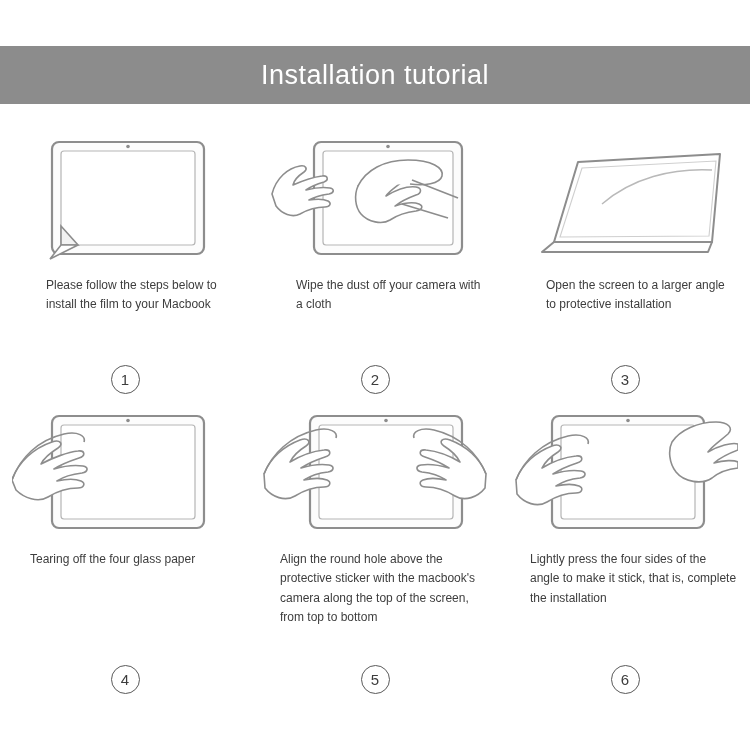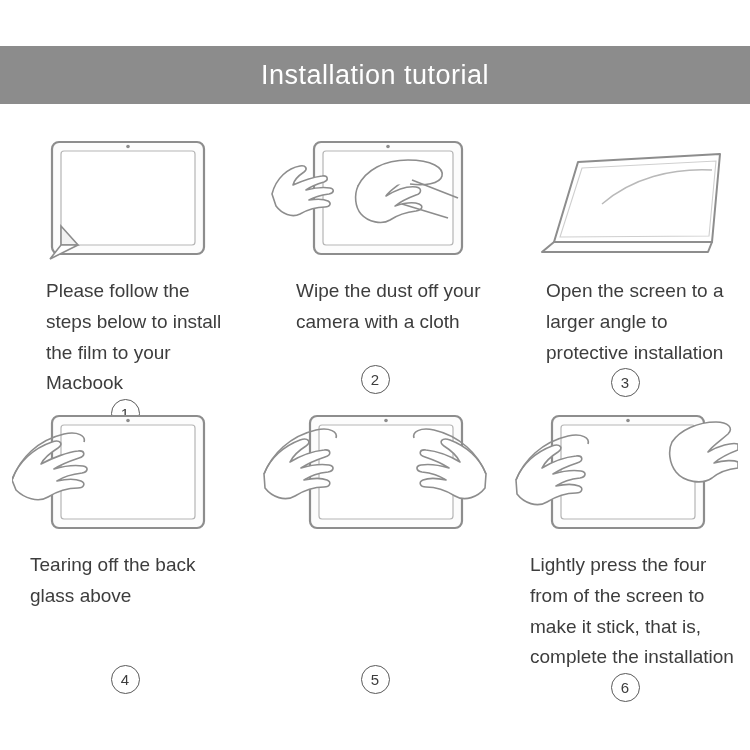--- a/index.html
+++ b/index.html
@@ -56,21 +56,21 @@
   .row1 .cell { height: 274px; }
   .row2 .cell { height: 300px; }
   .art {
     width: 226px;
     height: 130px;
     position: relative;
   }
   .caption {
     width: 100%;
     margin-top: 12px;
-    font-size: 19px;
+    font-size: 12px;
     line-height: 1.62;
     color: #3d3d3d;
     text-align: left;
     padding-left: 34px;
     box-sizing: border-box;
   }
   .row2 .caption { padding-left: 18px; }
   .num-wrap {
     margin-top: auto;
     margin-bottom: 6px;
@@ -162,55 +162,56 @@
       <div class="cell">
         <div class="art">
           <svg viewBox="0 0 226 130" width="226" height="130">
             <rect x="40" y="8" width="152" height="112" rx="7" ry="7" fill="#fcfcfc" stroke="#8d8d8d" stroke-width="2.2"></rect>
             <rect x="49" y="17" width="134" height="94" rx="3" ry="3" fill="#ffffff" stroke="#b5b5b5" stroke-width="1.2"></rect>
             <circle cx="116" cy="12.5" r="1.8" fill="#8d8d8d"></circle>
             <path d="M0 72 C 6 54, 22 40, 40 34 C 48 31, 52 36, 46 40 C 38 45, 32 50, 29 56 C 40 50, 56 44, 66 43 C 73 42, 74 48, 67 50 C 58 53, 48 57, 42 61 C 52 58, 64 57, 71 58 C 77 59, 76 64, 70 65 C 61 66, 51 69, 45 73 C 54 71, 64 71, 69 73 C 74 75, 72 80, 66 80 C 56 80, 44 84, 36 89 C 26 95, 12 90, 4 82 Z" fill="#ffffff" stroke="#8d8d8d" stroke-width="1.6" stroke-linejoin="round"></path>
             <path d="M0 72 C 8 50, 26 32, 52 26 C 66 23, 74 28, 72 34" fill="none" stroke="#8d8d8d" stroke-width="1.6"></path>
           </svg>
         </div>
-        <div class="caption">Tearing off the back glass above</div>
+        <div class="caption">Tearing off the four glass paper</div>
         <div class="num-wrap">
           <div class="num">4</div>
         </div>
       </div>
 
       <div class="cell">
         <div class="art">
           <svg viewBox="0 0 226 130" width="226" height="130">
             <rect x="48" y="8" width="152" height="112" rx="7" ry="7" fill="#fcfcfc" stroke="#8d8d8d" stroke-width="2.2"></rect>
             <rect x="57" y="17" width="134" height="94" rx="3" ry="3" fill="#ffffff" stroke="#b5b5b5" stroke-width="1.2"></rect>
             <circle cx="124" cy="12.5" r="1.8" fill="#8d8d8d"></circle>
             <path d="M2 66 C 8 50, 22 38, 38 32 C 46 29, 50 34, 44 38 C 36 43, 31 48, 28 54 C 38 48, 52 43, 62 42 C 69 41, 70 47, 63 49 C 54 52, 45 56, 39 60 C 49 57, 60 56, 67 57 C 73 58, 72 63, 66 64 C 57 65, 48 68, 42 72 C 51 70, 60 70, 65 72 C 70 74, 68 79, 62 79 C 52 79, 41 83, 33 88 C 23 94, 10 89, 3 80 Z" fill="#ffffff" stroke="#8d8d8d" stroke-width="1.6" stroke-linejoin="round"></path>
             <path d="M2 66 C 10 46, 28 28, 54 22 C 68 19, 76 24, 74 30" fill="none" stroke="#8d8d8d" stroke-width="1.6"></path>
             <path d="M224 66 C 218 50, 204 38, 188 32 C 180 29, 176 34, 182 38 C 190 43, 195 48, 198 54 C 188 48, 174 43, 164 42 C 157 41, 156 47, 163 49 C 172 52, 181 56, 187 60 C 177 57, 166 56, 159 57 C 153 58, 154 63, 160 64 C 169 65, 178 68, 184 72 C 175 70, 166 70, 161 72 C 156 74, 158 79, 164 79 C 174 79, 185 83, 193 88 C 203 94, 216 89, 223 80 Z" fill="#ffffff" stroke="#8d8d8d" stroke-width="1.6" stroke-linejoin="round"></path>
             <path d="M224 66 C 216 46, 198 28, 172 22 C 158 19, 150 24, 152 30" fill="none" stroke="#8d8d8d" stroke-width="1.6"></path>
           </svg>
         </div>
+        <div class="caption">Align the round hole above the protective sticker with the macbook's camera along the top of the screen, from top to bottom</div>
         <div class="num-wrap">
           <div class="num">5</div>
         </div>
       </div>
 
       <div class="cell">
         <div class="art">
           <svg viewBox="0 0 226 130" width="226" height="130">
             <rect x="40" y="8" width="152" height="112" rx="7" ry="7" fill="#fcfcfc" stroke="#8d8d8d" stroke-width="2.2"></rect>
             <rect x="49" y="17" width="134" height="94" rx="3" ry="3" fill="#ffffff" stroke="#b5b5b5" stroke-width="1.2"></rect>
             <circle cx="116" cy="12.5" r="1.8" fill="#8d8d8d"></circle>
             <path d="M4 72 C 10 56, 24 44, 40 38 C 48 35, 52 40, 46 44 C 38 49, 33 54, 30 60 C 40 54, 54 49, 64 48 C 71 47, 72 53, 65 55 C 56 58, 47 62, 41 66 C 51 63, 62 62, 69 63 C 75 64, 74 69, 68 70 C 59 71, 50 74, 44 78 C 53 76, 62 76, 67 78 C 72 80, 70 85, 64 85 C 54 85, 43 89, 35 94 C 25 100, 12 95, 5 86 Z" fill="#ffffff" stroke="#8d8d8d" stroke-width="1.6" stroke-linejoin="round"></path>
             <path d="M4 72 C 12 52, 30 34, 56 28 C 70 25, 78 30, 76 36" fill="none" stroke="#8d8d8d" stroke-width="1.6"></path>
             <path d="M160 34 C 168 22, 186 14, 204 14 C 216 14, 222 20, 216 26 C 208 33, 200 38, 196 44 C 206 38, 220 34, 226 36 L226 42 C 218 45, 208 50, 202 55 C 212 52, 222 52, 226 54 L226 60 C 216 61, 206 65, 200 70 C 190 77, 172 74, 164 64 C 157 55, 156 42, 160 34 Z" fill="#ffffff" stroke="#8d8d8d" stroke-width="1.6" stroke-linejoin="round"></path>
           </svg>
         </div>
-        <div class="caption">Lightly press the four from of the screen to make it stick, that is, complete the installation</div>
+        <div class="caption">Lightly press the four sides of the angle to make it stick, that is, complete the installation</div>
         <div class="num-wrap">
           <div class="num">6</div>
         </div>
       </div>
     </div>
 
   </div>
 </div>
 
 </body></html>

